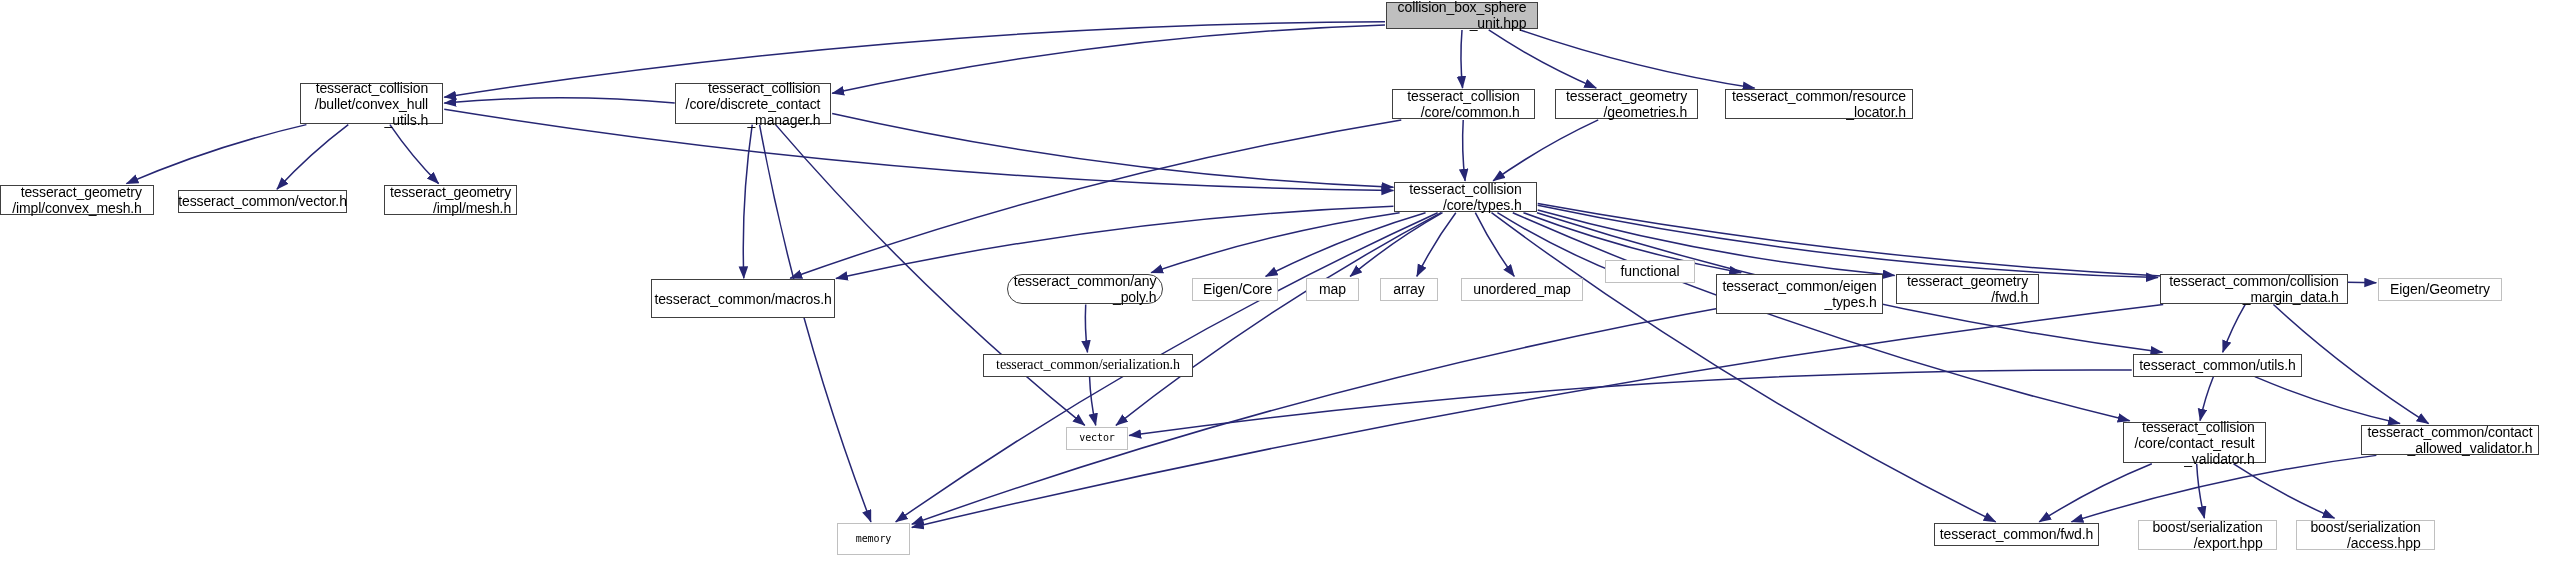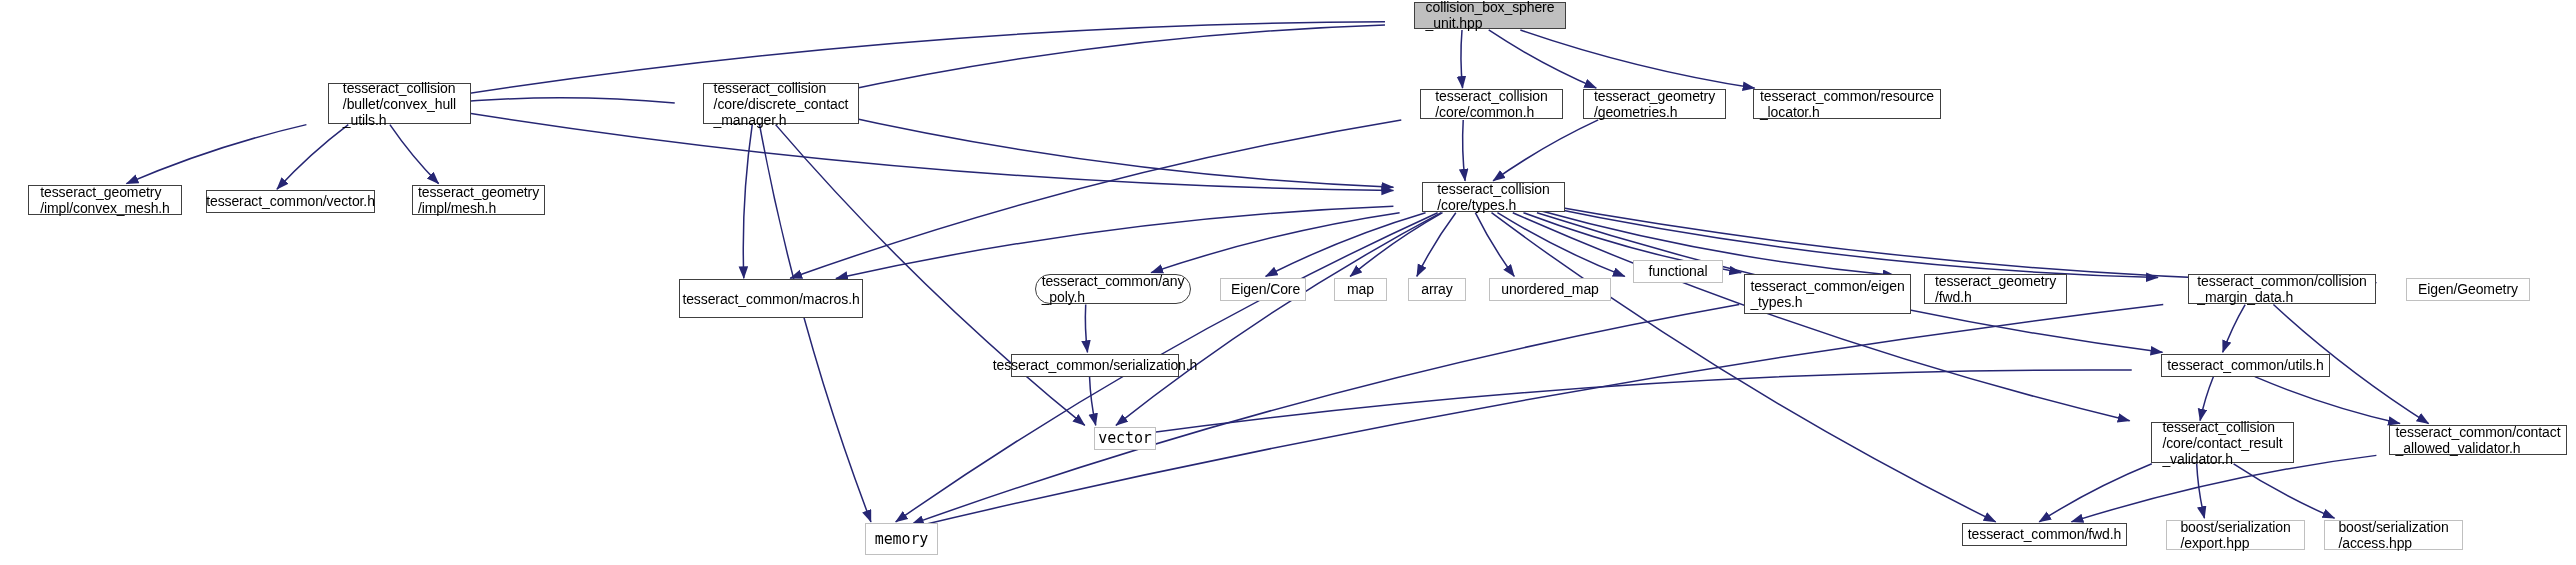--- a/index.html
+++ b/index.html
@@ -11,35 +11,34 @@
     font-family:"Liberation Sans", sans-serif;
     overflow:hidden;
   }
   #edges{position:absolute;left:0;top:0;width:2576px;height:565px;}
   .node{
     position:absolute;
     box-sizing:border-box;
     display:flex;
     align-items:center;
     justify-content:center;
-    text-align:left;
+    text-align:right;
     background:#ffffff;
     border:0.9px solid #808080;
     color:#000000;
     font-size:14px;
     line-height:16px;
     white-space:pre-line;
     padding:1.9px 3.8px;
     letter-spacing:-0.1px;
-    margin-left:28px;
   }
   .node.local{ border:1.5px solid #404040; }
   .node.root{ background:#bfbfbf; border:1.5px solid #404040; }
   .node.sys{ border:0.9px solid #c0c0c0; }
-  .node.mono{ font-family:"DejaVu Sans Mono", monospace; font-size:15px; }
+  .node.mono{ font-family:"DejaVu Sans Mono", monospace; font-size:10px; }
 </style>
 </head>
 <body>
 
 <div id="graph">
   <svg id="edges" viewBox="0 0 2747 603">
     <defs>
       <marker id="ah" markerWidth="9" markerHeight="9" refX="8" refY="3.2" orient="auto" markerUnits="strokeWidth">
         <path d="M0,0 L8.5,3.2 L0,6.4 z" fill="#262673"></path>
       </marker>
@@ -123,21 +122,21 @@
       <div class="node sys" style="left: 1380px; top: 278px; width: 58px; height: 22.5px;">array</div>
       <div class="node sys" style="left: 1461px; top: 278px; width: 122px; height: 22.5px;">unordered_map</div>
       <div class="node sys" style="left: 1605px; top: 260px; width: 90px; height: 22.5px;">functional</div>
       <div class="node local" style="left: 1716px; top: 274px; width: 167px; height: 40px;">tesseract_common/eigen
 _types.h</div>
       <div class="node local" style="left: 1896px; top: 274px; width: 143px; height: 30px;">tesseract_geometry
 /fwd.h</div>
       <div class="node local" style="left: 2160px; top: 274px; width: 188px; height: 30px;">tesseract_common/collision
 _margin_data.h</div>
       <div class="node sys" style="left: 2378px; top: 278px; width: 124px; height: 22.5px;">Eigen/Geometry</div>
-      <div class="node local" style="left: 983px; top: 354px; width: 168px; height: 22.5px;">tesseract_common/serialization.h</div>
+      <div class="node local" style="left: 983px; top: 354px; width: 210px; height: 22.5px; font-family: Liberation Serif, serif;">tesseract_common/serialization.h</div>
       <div class="node local" style="left: 2133px; top: 354px; width: 169px; height: 22.5px;">tesseract_common/utils.h</div>
       <div class="node sys mono" style="left: 1066px; top: 427px; width: 62px; height: 22.5px;">vector</div>
       <div class="node local" style="left: 2123px; top: 422px; width: 143px; height: 41px;">tesseract_collision
 /core/contact_result
 _validator.h</div>
       <div class="node local" style="left: 2361px; top: 425px; width: 178px; height: 30px;">tesseract_common/contact
 _allowed_validator.h</div>
       <div class="node sys mono" style="left: 837px; top: 523px; width: 73px; height: 32px;">memory</div>
       <div class="node local" style="left: 1934px; top: 523px; width: 165px; height: 22.5px;">tesseract_common/fwd.h</div>
       <div class="node sys" style="left: 2138px; top: 520px; width: 139px; height: 30px;">boost/serialization

